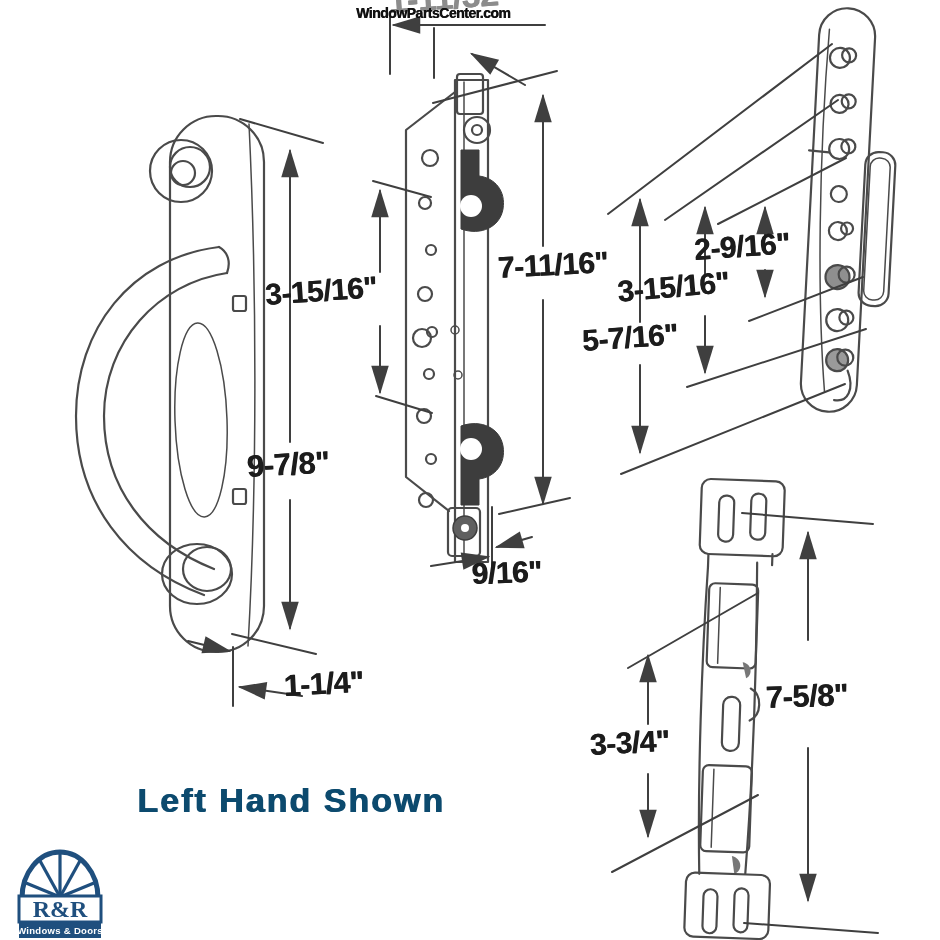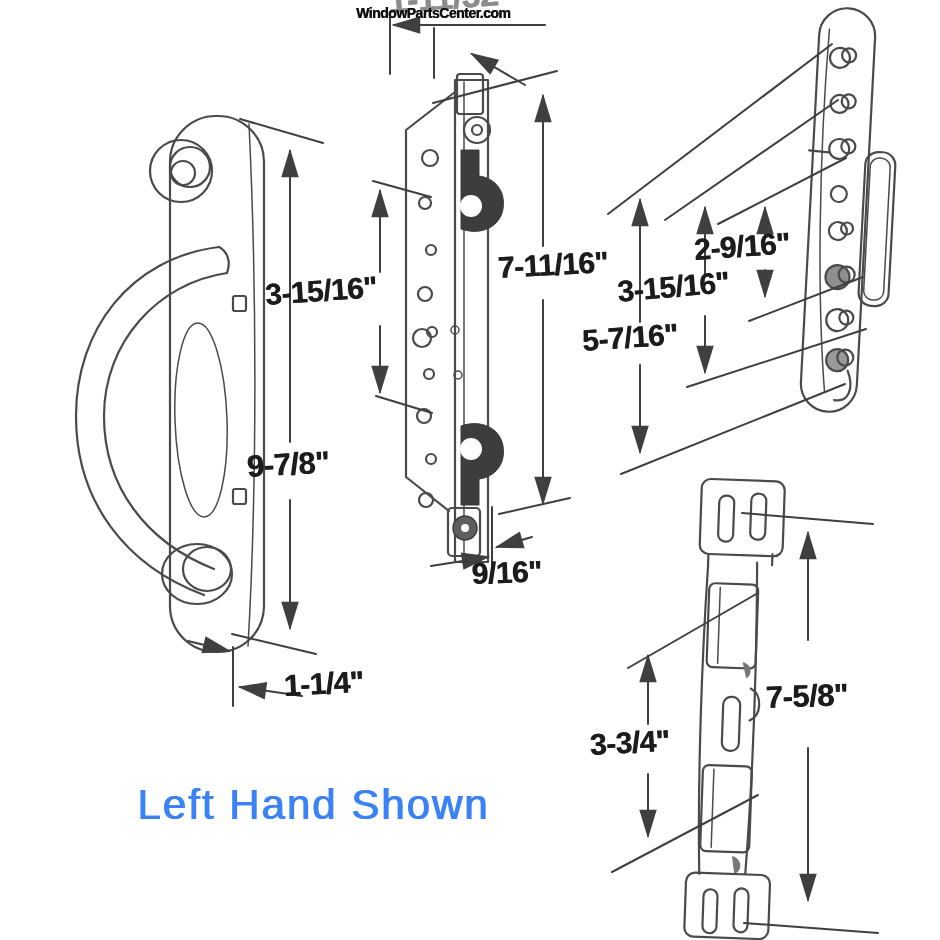--- a/index.html
+++ b/index.html
@@ -15,22 +15,22 @@
     position:absolute;font-weight:700;color:#1c1c1c;letter-spacing:-0.5px;
     white-space:nowrap;transform-origin:left top;text-shadow:0.6px 0 0 currentColor;
     line-height:1;
   }
   .faded{color:#8c8c8c;text-shadow:0.6px 0 0 currentColor;}
   .watermark{
     position:absolute;left:356px;top:5px;font-size:14px;font-weight:700;
     color:#111;letter-spacing:-0.5px;white-space:nowrap;text-shadow:0.5px 0 0 currentColor;
   }
   .caption{
-    position:absolute;left:137px;top:781px;font-size:42px;font-weight:400;
-    color:#3b82f6;letter-spacing:2px;white-space:nowrap;text-shadow:1.1px 0 0 currentColor;
+    position:absolute;left:137px;top:781px;font-size:34px;font-weight:700;
+    color:#0c4a6e;letter-spacing:2px;white-space:nowrap;text-shadow:1.1px 0 0 currentColor;
   }
   .logo{position:absolute;left:17px;top:846px;width:86px;height:92px;}
 </style>
 </head>
 <body>
 
 <div class="stage">
 
   <svg class="diagram" width="940" height="940" viewBox="0 0 940 940">
     <defs>
@@ -240,14 +240,30 @@
   <div class="lbl" style="left:283px;top:671px;font-size:30px;transform:rotate(-3deg);">1-1/4"</div>
 
   <div class="lbl" style="left:765px;top:682px;font-size:31px;transform:rotate(-2deg);">7-5/8"</div>
 
   <div class="lbl" style="left:589px;top:730px;font-size:30px;transform:rotate(-3deg);">3-3/4"</div>
 
   <div class="caption">Left Hand Shown</div>
 
   <div class="watermark">WindowPartsCenter.com</div>
 
+  <div class="logo">
+    <svg width="86" height="92" viewBox="0 0 86 92">
+      <path d="M5,52 A38,46 0 0 1 81,52 Z" fill="#ffffff" stroke="#1f4f7e" stroke-width="5"></path>
+      <g stroke="#1f4f7e" stroke-width="3.2">
+        <line x1="43" y1="51" x2="9" y2="37"></line>
+        <line x1="43" y1="51" x2="22" y2="13"></line>
+        <line x1="43" y1="51" x2="43" y2="5"></line>
+        <line x1="43" y1="51" x2="64" y2="13"></line>
+        <line x1="43" y1="51" x2="77" y2="37"></line>
+      </g>
+      <rect x="2" y="50" width="82" height="26" fill="#ffffff" stroke="#1f4f7e" stroke-width="3"></rect>
+      <text x="43" y="71" text-anchor="middle" fill="#1f4f7e" font-size="24" font-weight="700" font-family="Liberation Serif, serif">R&amp;R</text>
+      <rect x="2" y="76" width="82" height="16" fill="#1f4f7e"></rect>
+      <text x="43" y="88" text-anchor="middle" fill="#ffffff" font-size="9.5" font-weight="700" letter-spacing="0.3" font-family="Liberation Sans, sans-serif">Windows &amp; Doors</text>
+    </svg>
+  </div>
 
 </div>
 
 </body></html>

